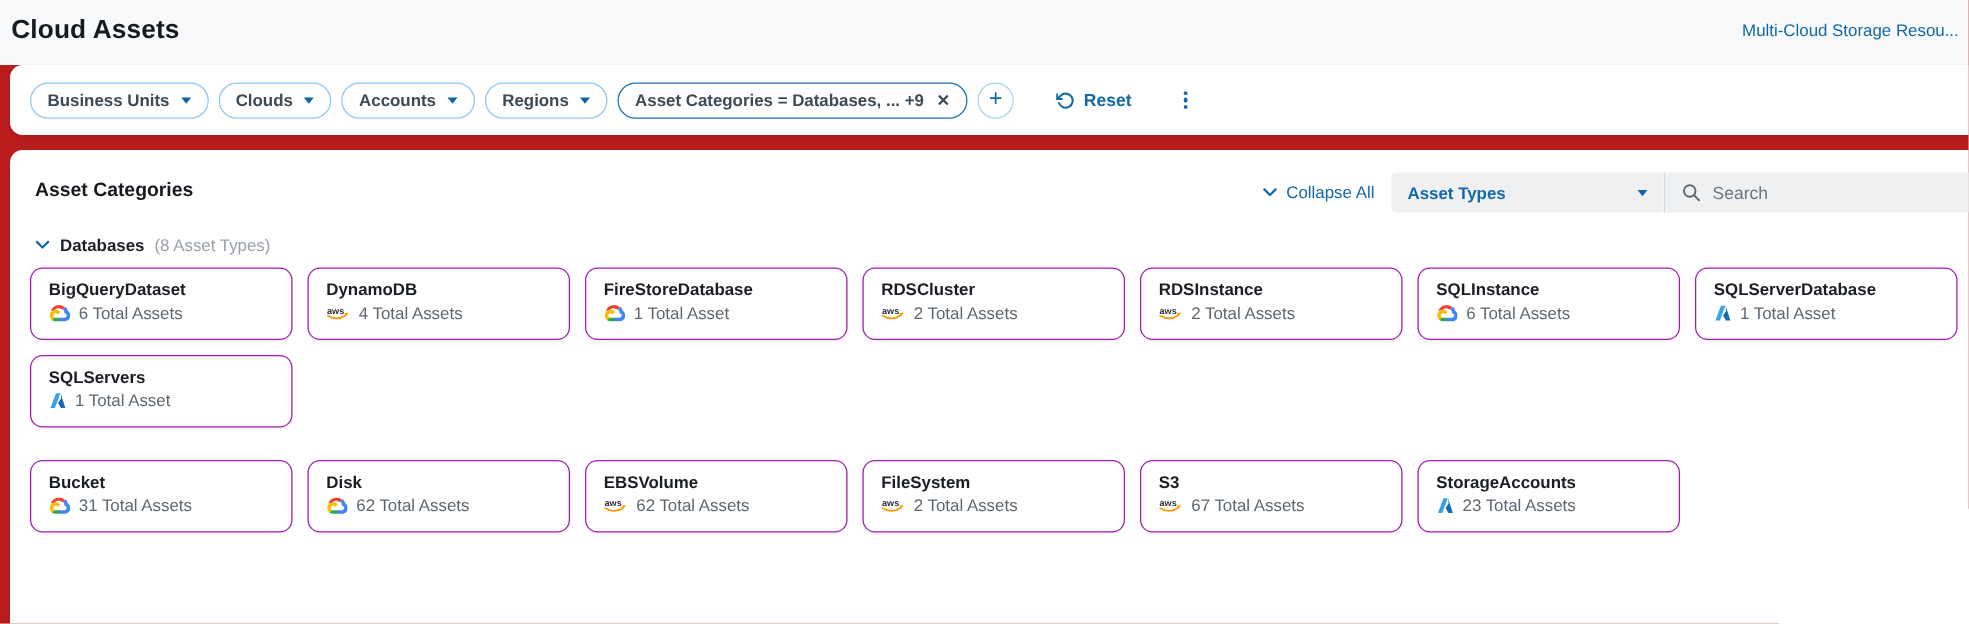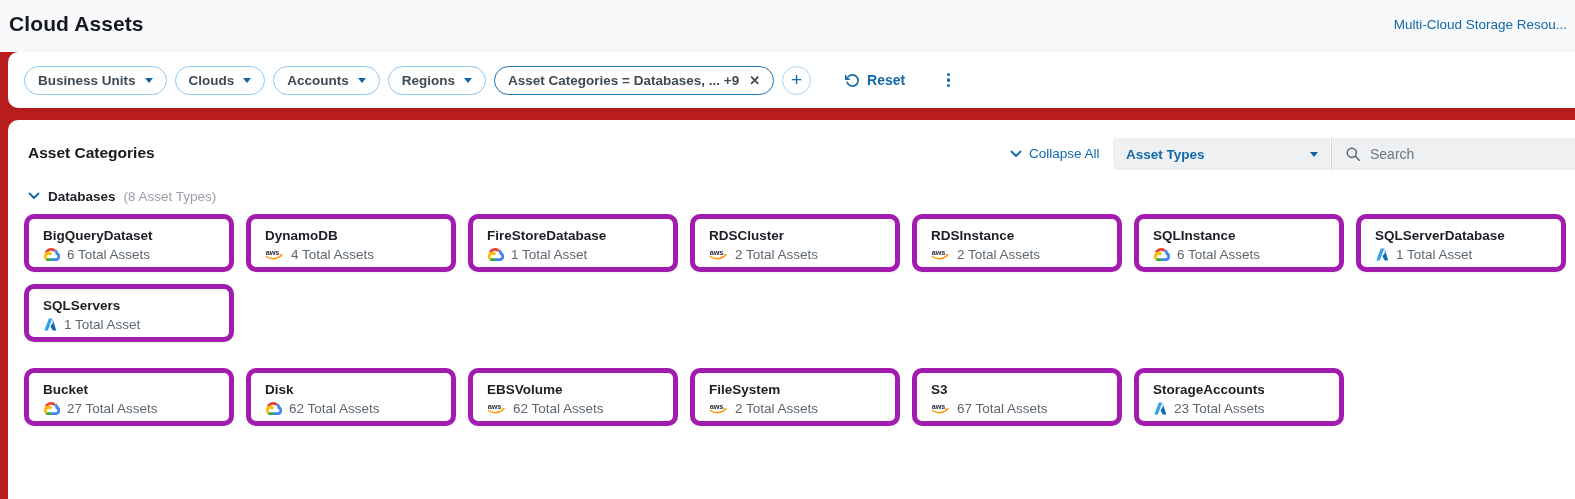--- a/index.html
+++ b/index.html
@@ -43,21 +43,21 @@
   .search-box input { border:none; background:transparent; outline:none; font-family:inherit;
     font-size:14px; color:#30363c; width:200px; }
   .search-box input::placeholder { color:#6b7580; opacity:1; }
 
   .sections { position:absolute; left:0; top:0; right:0; padding:66px 16px 20px 16px; }
   .section + .section { margin-top:26px; }
   .section-header { display:flex; align-items:center; gap:8px; margin:0 0 8px 4px; height:20px; cursor:pointer; }
   .section-name { font-size:13.5px; font-weight:700; color:#1d2126; }
   .section-count { font-size:13.5px; color:#9aa1a9; }
   .card-grid { display:flex; flex-wrap:wrap; gap:12px; }
-  .asset-card { width:210px; height:58px; background:#fff; border:5px solid #a21caf; border-radius:10px;
+  .asset-card { width:210px; height:58px; background:#fff; border:1px solid #a21caf; border-radius:10px;
     box-shadow:0 1px 2px rgba(16,24,40,.06); padding:9px 14px 0 14px; cursor:pointer; }
   .asset-title { font-size:13.5px; font-weight:700; color:#1b1f24; margin-bottom:4px; white-space:nowrap; }
   .asset-count { display:flex; align-items:center; gap:7px; color:#5d6770; font-size:13.5px; }
   .asset-count svg { flex:0 0 auto; display:block; }
 
   svg.stroke-blue path, svg.stroke-blue polyline { stroke:#1269a9; fill:none; stroke-linecap:round; stroke-linejoin:round; }
 </style>
 </head>
 <body>
 
@@ -238,21 +238,21 @@
           <div class="card-grid">
             <div class="asset-card">
               <div class="asset-title">Bucket</div>
               <div class="asset-count">
                 <svg width="17" height="14" viewBox="0 0 24 19.6">
                   <path fill="#EA4335" d="M15.64 5.09l2.02-2.02.13-.85C14.1-1.13 8.18-.75 4.54 2.9 3.53 3.91 2.78 5.17 2.35 6.47l.72-.1 4.03-.66.31-.32c1.79-1.97 4.83-2.23 6.9-.56l1.33.26z"></path>
                   <path fill="#4285F4" d="M21.47 6.41c-.46-1.71-1.42-3.24-2.73-4.4l-2.83 2.83c1.19.98 1.87 2.45 1.85 4v.5c1.39 0 2.52 1.13 2.52 2.52s-1.13 2.52-2.52 2.52h-5.04l-.5.5v3.02l.5.5h5.04c3.61.03 6.56-2.87 6.59-6.48.02-2.19-1.06-4.24-2.88-5.51z"></path>
                   <path fill="#34A853" d="M7.67 18.4h5.03v-4.03H7.67c-.36 0-.71-.08-1.03-.23l-.71.22-2.03 2.02-.18.71c1.14.86 2.53 1.32 3.95 1.31z"></path>
                   <path fill="#FBBC05" d="M7.67 5.31c-3.61.02-6.53 2.96-6.51 6.57.01 2.02.95 3.92 2.55 5.15l2.92-2.92c-1.27-.57-1.84-2.06-1.26-3.33.57-1.27 2.06-1.84 3.33-1.26.56.25 1.01.7 1.26 1.26l2.92-2.92c-1.24-1.63-3.17-2.58-5.21-2.55z"></path>
                 </svg>
-                <span>27 Total Assets</span>
+                <span>31 Total Assets</span>
               </div>
             </div>
             <div class="asset-card">
               <div class="asset-title">Disk</div>
               <div class="asset-count">
                 <svg width="17" height="14" viewBox="0 0 24 19.6">
                   <path fill="#EA4335" d="M15.64 5.09l2.02-2.02.13-.85C14.1-1.13 8.18-.75 4.54 2.9 3.53 3.91 2.78 5.17 2.35 6.47l.72-.1 4.03-.66.31-.32c1.79-1.97 4.83-2.23 6.9-.56l1.33.26z"></path>
                   <path fill="#4285F4" d="M21.47 6.41c-.46-1.71-1.42-3.24-2.73-4.4l-2.83 2.83c1.19.98 1.87 2.45 1.85 4v.5c1.39 0 2.52 1.13 2.52 2.52s-1.13 2.52-2.52 2.52h-5.04l-.5.5v3.02l.5.5h5.04c3.61.03 6.56-2.87 6.59-6.48.02-2.19-1.06-4.24-2.88-5.51z"></path>
                   <path fill="#34A853" d="M7.67 18.4h5.03v-4.03H7.67c-.36 0-.71-.08-1.03-.23l-.71.22-2.03 2.02-.18.71c1.14.86 2.53 1.32 3.95 1.31z"></path>
                   <path fill="#FBBC05" d="M7.67 5.31c-3.61.02-6.53 2.96-6.51 6.57.01 2.02.95 3.92 2.55 5.15l2.92-2.92c-1.27-.57-1.84-2.06-1.26-3.33.57-1.27 2.06-1.84 3.33-1.26.56.25 1.01.7 1.26 1.26l2.92-2.92c-1.24-1.63-3.17-2.58-5.21-2.55z"></path>

